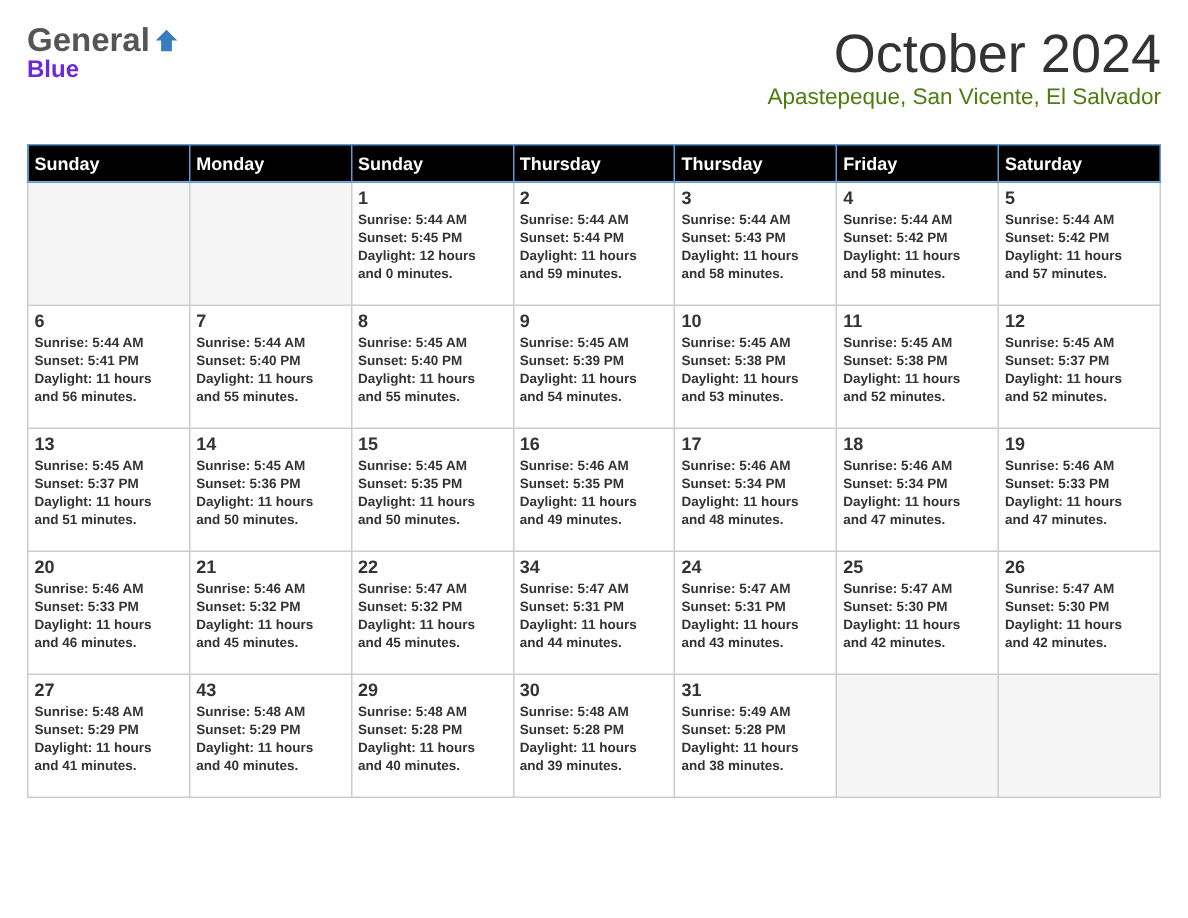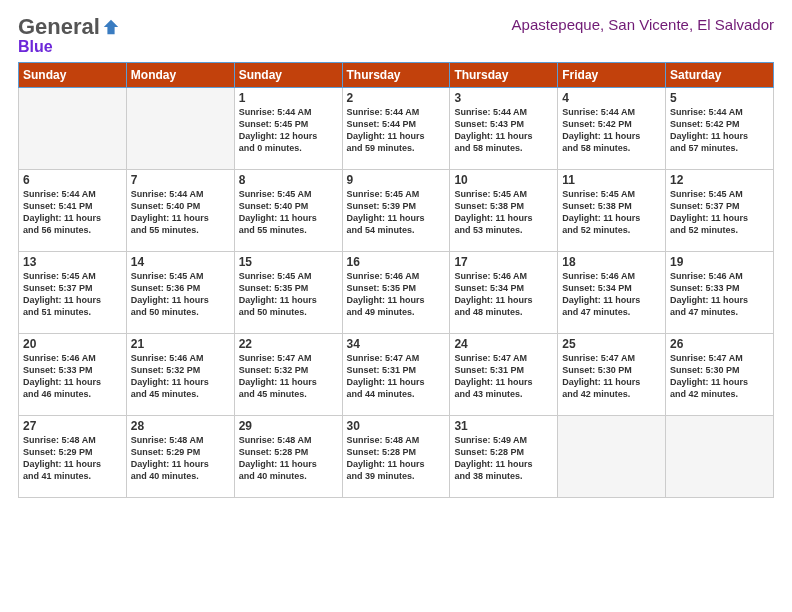--- a/index.html
+++ b/index.html
@@ -13,21 +13,21 @@
     .page {
       width: 792px;
       height: 612px;
       background: #fff;
       padding: 16px 18px 10px 18px;
     }
     .header {
       display: flex;
       justify-content: space-between;
       align-items: flex-start;
-      margin-bottom: 6px;
+      margin-bottom: 23px;
     }
     .logo {
       display: flex;
       flex-direction: column;
       align-items: flex-start;
     }
     .logo-text {
       display: flex;
       align-items: center;
       font-size: 22px;
@@ -46,29 +46,29 @@
       text-align: right;
     }
     .month-title {
       font-size: 36px;
       color: #333;
       font-weight: normal;
       line-height: 1.1;
     }
     .location {
       font-size: 15px;
-      color: #701a75;
+      color: #4d7c0f;
     }
     .calendar {
       width: 100%;
       border-collapse: collapse;
       table-layout: fixed;
     }
     .calendar th {
-      background: #c2410c;
+      background: #000000;
       color: #fff;
       font-size: 12px;
       font-weight: bold;
       padding: 5px 4px;
       text-align: left;
       border: 1px solid #5a9cd6;
     }
     .calendar td {
       border: 1px solid #ccc;
       vertical-align: top;
@@ -104,20 +104,21 @@
         <span class="logo-general">General</span>
         <svg class="logo-icon" viewBox="0 0 20 20">
           <polygon points="10,2 18,10 14,10 14,18 6,18 6,10 2,10" fill="#3a7cc1"></polygon>
         </svg>
       </div>
       <div>
         <span class="logo-blue">Blue</span>
       </div>
     </div>
     <div class="title-block">
+      <div class="month-title">October 2024</div>
       <div class="location">Apastepeque, San Vicente, El Salvador</div>
     </div>
   </div>
 
   <table class="calendar">
     <thead>
       <tr>
 
       <th>Sunday</th>
           <th>Monday</th>
@@ -323,21 +324,21 @@
         </tr>
         <tr>
           <td>
             <span class="day-num">27</span>
             <div class="cell-info" style="white-space: pre-line;">Sunrise: 5:48 AM
 Sunset: 5:29 PM
 Daylight: 11 hours
 and 41 minutes.</div>
           </td>
           <td>
-            <span class="day-num">28</span>
+            <span class="day-num">43</span>
             <div class="cell-info" style="white-space: pre-line;">Sunrise: 5:48 AM
 Sunset: 5:29 PM
 Daylight: 11 hours
 and 40 minutes.</div>
           </td>
           <td>
             <span class="day-num">29</span>
             <div class="cell-info" style="white-space: pre-line;">Sunrise: 5:48 AM
 Sunset: 5:28 PM
 Daylight: 11 hours

